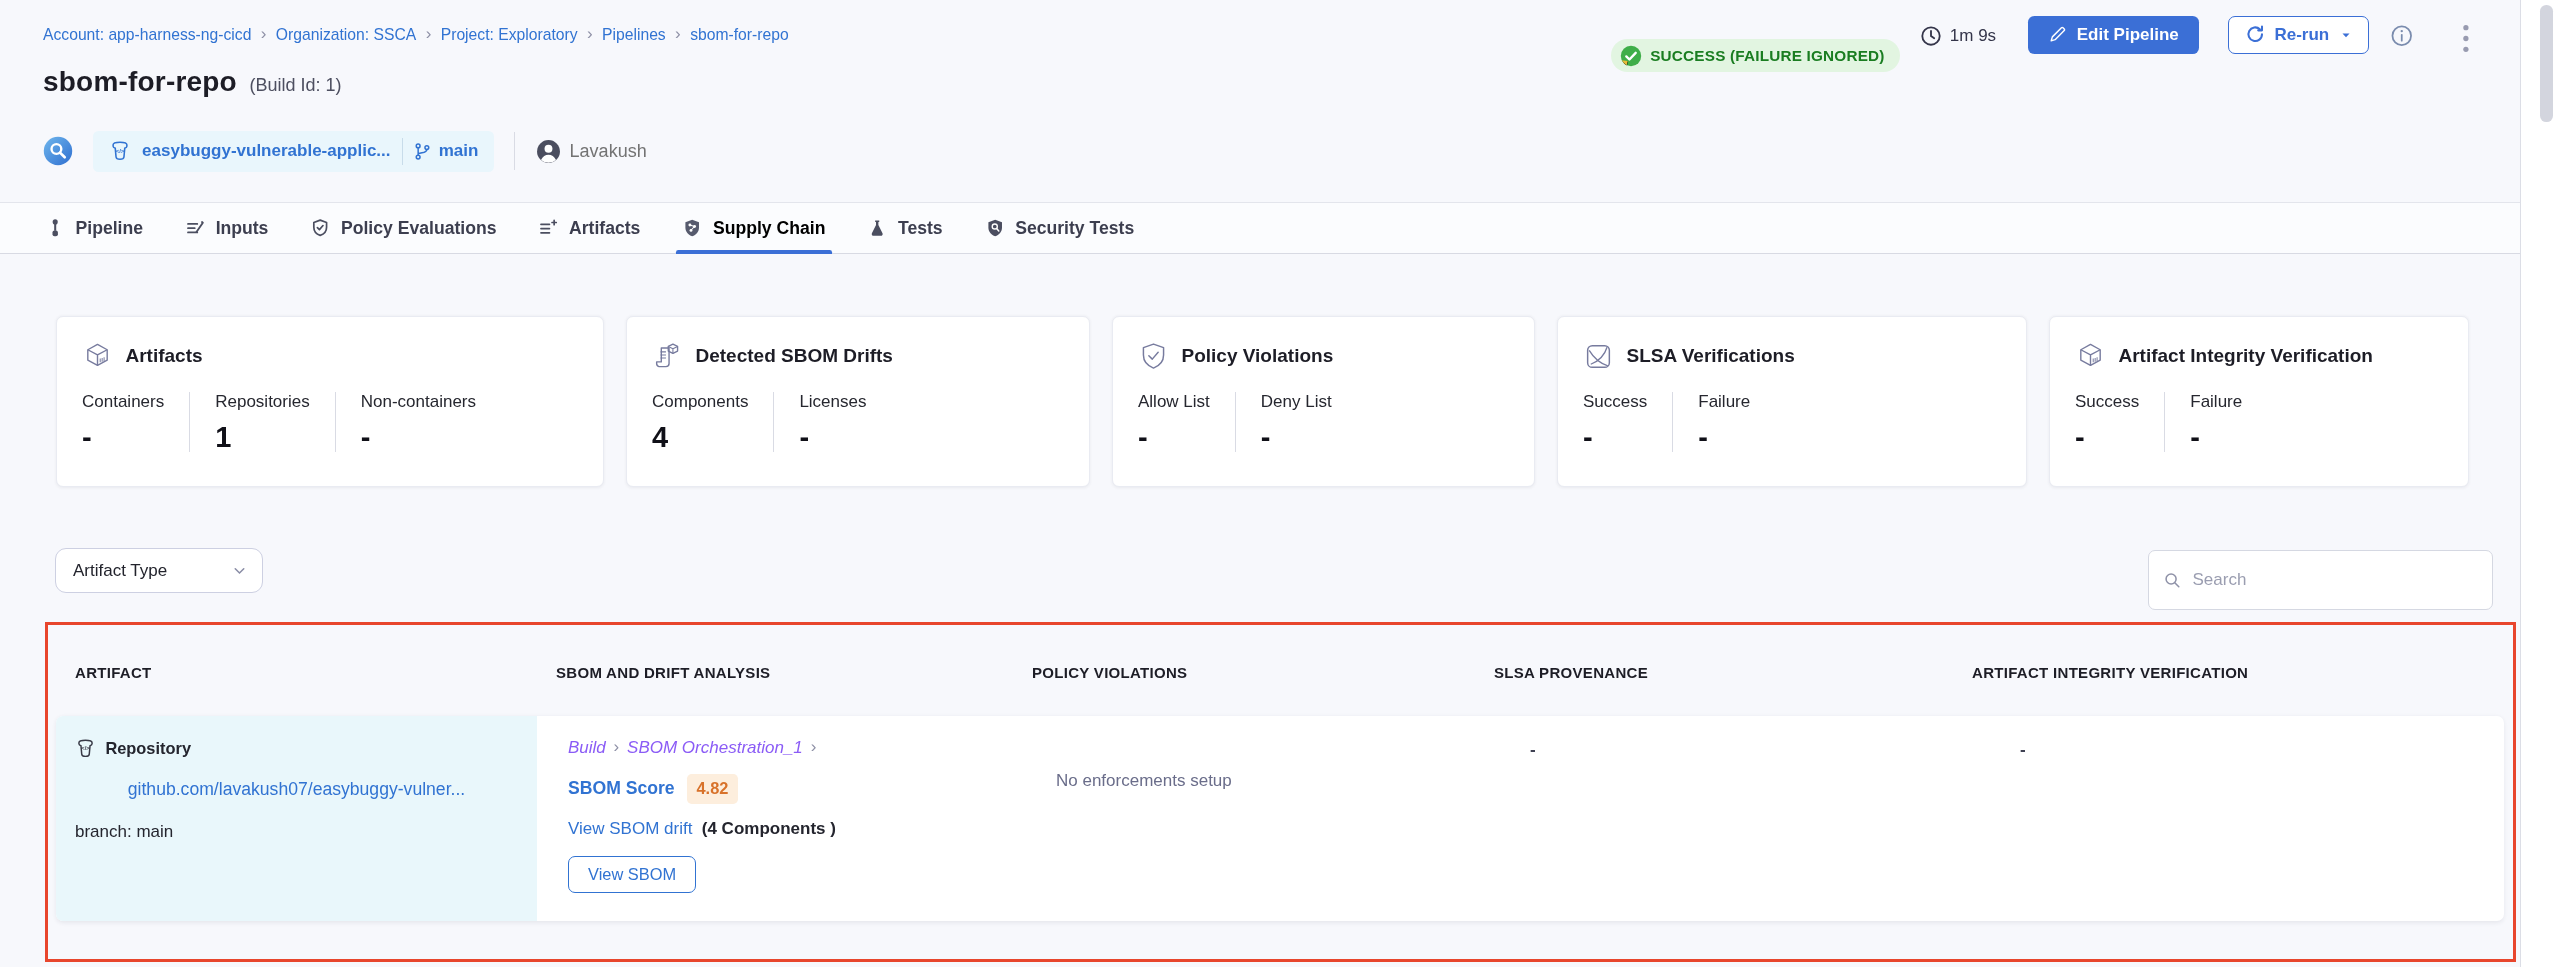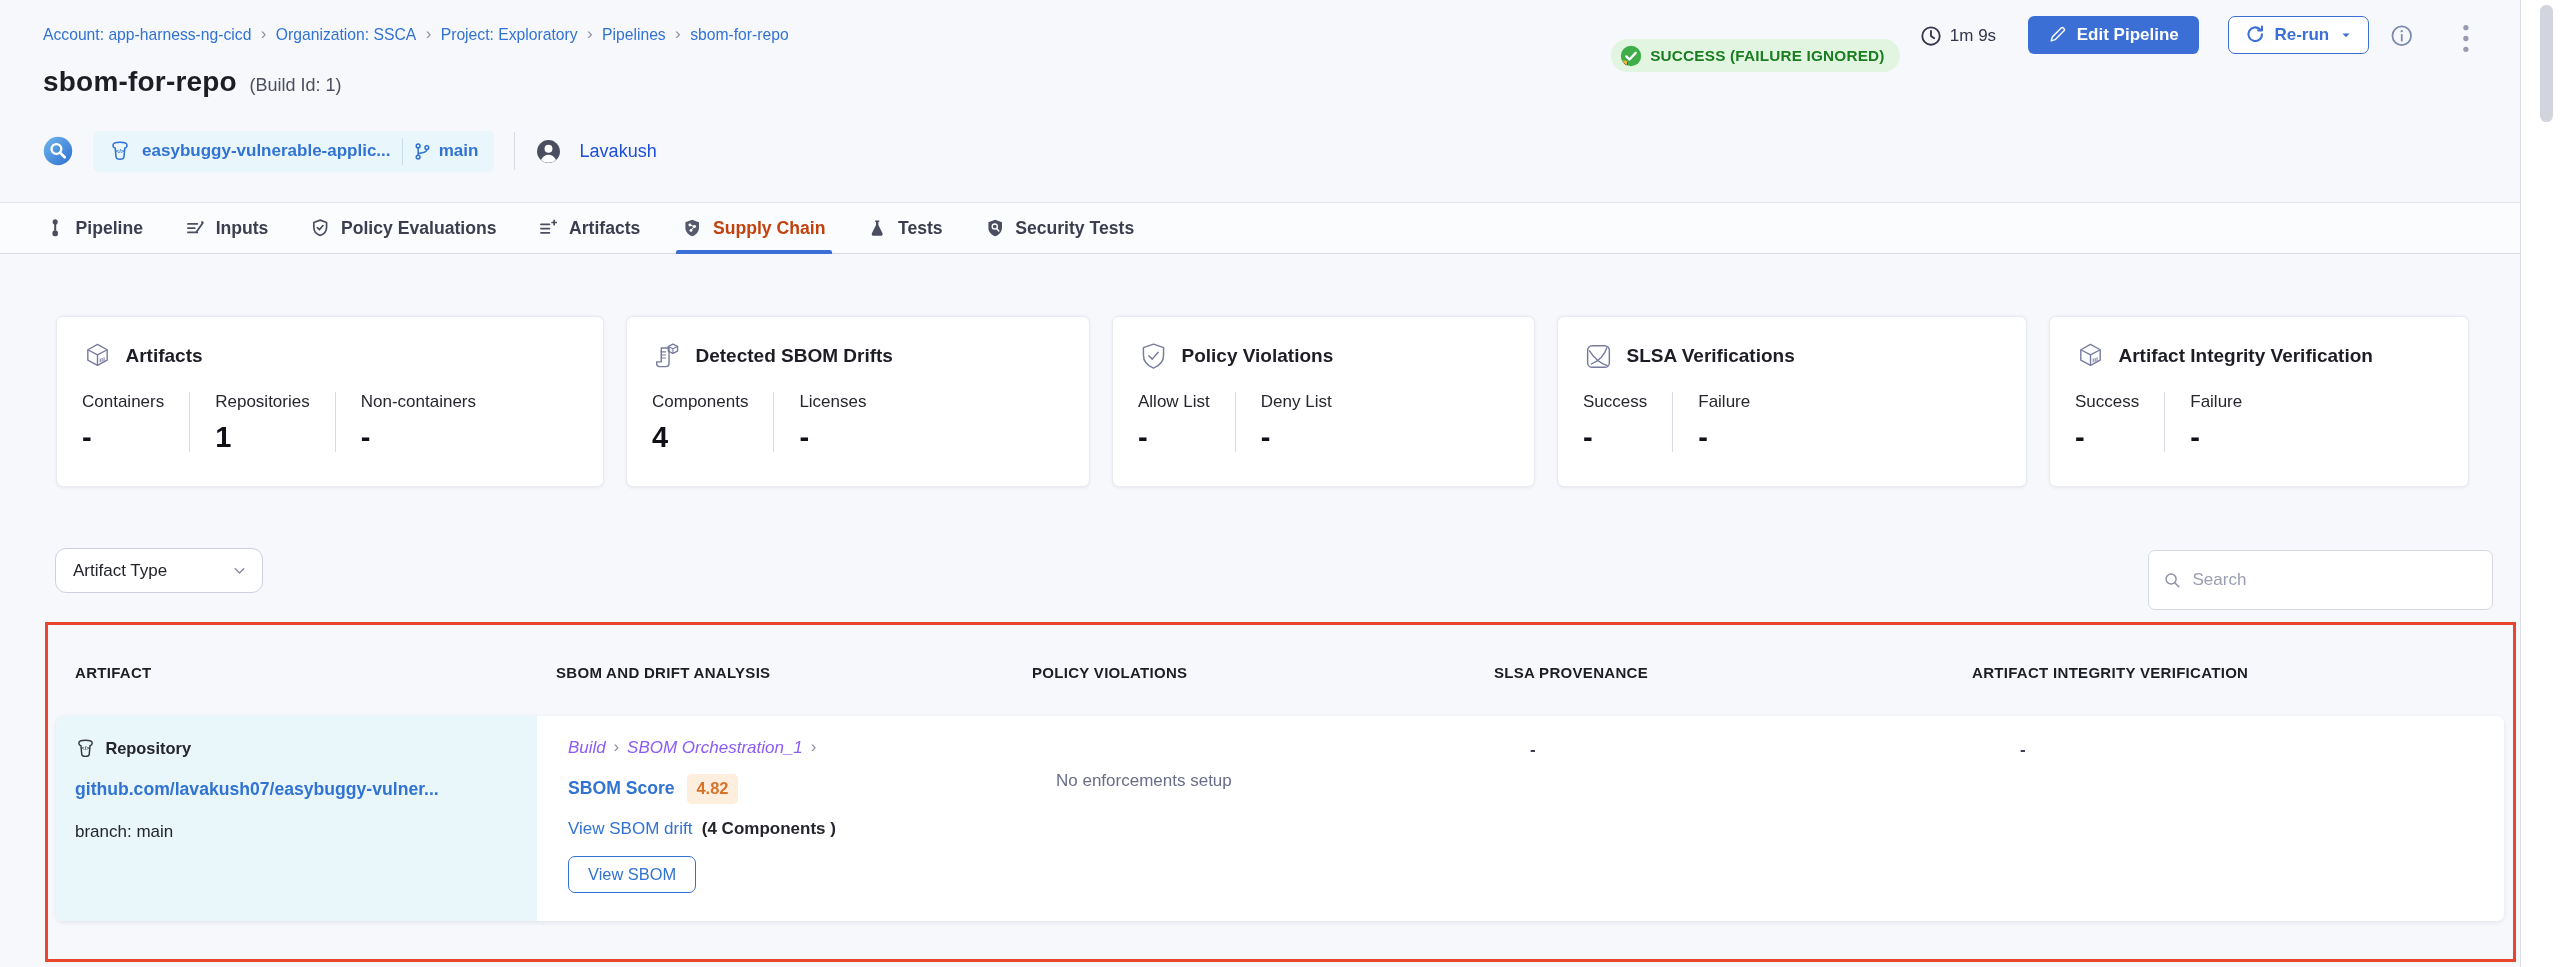--- a/index.html
+++ b/index.html
@@ -32,27 +32,27 @@
   .title-row { position:absolute; left:43px; top:66px; display:flex; align-items:baseline; gap:12.5px; }
   .page-title { font-size:28px; font-weight:bold; color:#1d1d26; letter-spacing:0.2px; }
   .build-id { font-size:18px; color:#4d4f60; }
   .repo-row { position:absolute; left:43px; top:130px; height:42px; display:flex; align-items:center; }
   .module-icon { width:30px; height:30px; }
   .repo-pill { margin-left:20.4px; height:41px; display:flex; align-items:center; gap:11px; background:#e9f6fc; border-radius:5.5px; padding:0 15.7px; cursor:pointer; }
   .repo-pill .repo-name { color:#3173d2; font-size:17px; font-weight:bold; }
   .pill-divider { width:0.8px; height:27px; background:#c8dcea; }
   .branch-wrap { display:flex; align-items:center; gap:6.3px; color:#3173d2; font-size:17px; font-weight:bold; cursor:pointer; }
   .repo-user-divider { width:0.8px; height:38px; background:#d9dbe4; margin:0 20.4px; }
-  .user-wrap { display:flex; align-items:center; gap:19px; color:#1d4ed8; font-size:18px; }
+  .user-wrap { display:flex; align-items:center; gap:9px; color:#737373; font-size:18px; }
 
   
   .tabbar { position:absolute; left:0; top:202px; right:56px; height:52px; background:#fbfcfe;
     border-top:0.8px solid #e3e5ec; border-bottom:0.8px solid #d8dae3; display:flex; align-items:stretch; padding-left:45px; gap:42px; }
   .tab { position:relative; display:flex; align-items:center; gap:10.2px; font-size:17.6px; color:#3c3e4f; font-weight:bold; cursor:pointer; }
-  .tab.active { color:#c2410c; }
+  .tab.active { color:#000000; }
   .tab.active::after { content:""; position:absolute; left:-6.3px; right:-6.3px; bottom:-0.8px; height:3.9px; background:#3b6fd6; border-radius:2.3px 2.3px 0 0; }
 
   
   .cards { position:absolute; left:56px; top:316px; display:flex; gap:22px; }
   .card { background:#fff; border:0.8px solid #e9ebf2; border-radius:7px; box-shadow:0 0.8px 3.1px rgba(40,41,61,.07); padding:23.5px 25px; height:171px; }
   .card-title-row { display:flex; align-items:center; gap:12.5px; }
   .card-title { font-size:19px; font-weight:bold; color:#1d1d26; }
   .metrics { display:flex; margin-top:20.4px; }
   .metric { padding-right:25px; }
   .metric + .metric { border-left:0.8px solid #d9dbe4; padding-left:25px; }
@@ -73,21 +73,21 @@
   .highlight-box { position:absolute; left:45px; top:622px; width:2471px; height:340px; border:3.1px solid #e8462d; pointer-events:none; }
 
   
   .table-head { position:absolute; left:56px; top:664px; width:2448px; display:grid; grid-template-columns:481px 476px 462px 478px 551px; }
   .table-head span { padding-left:19px; font-size:15px; font-weight:bold; letter-spacing:0.3px; color:#1d1d26; }
   .table-row { position:absolute; left:56px; top:716px; width:2448px; height:205px; background:#fff; border-radius:7px;
     box-shadow:0 1.6px 4.7px rgba(40,41,61,.08); display:grid; grid-template-columns:481px 476px 462px 478px 551px;gap:12px; }
   .cell { padding:22px 19px; }
   .cell-artifact { background:#e9f7fb; border-radius:7px 0 0 7px; }
   .artifact-type-row { display:flex; align-items:center; gap:9.4px; color:#24252e; font-size:16.4px; font-weight:bold; }
-  .artifact-link { display:block; margin-top:20.4px; font-size:17.6px; font-weight:bold; color:#3173d2; text-decoration:none; cursor:pointer; }
+  .artifact-link { display:block; margin-top:20.4px; font-size:17.6px; font-weight:normal; color:#3173d2; text-decoration:none; cursor:pointer;text-align:center; }
   .artifact-branch { margin-top:22px; font-size:17px; color:#24252e; }
   .sbom-path { display:flex; align-items:center; gap:7.8px; font-size:17px; }
   .sbom-path a { color:#8b5cf6; text-decoration:none; cursor:pointer;font-style:italic; }
   .score-row { margin-top:15.7px; display:flex; align-items:center; gap:12.5px; }
   .score-label { color:#3173d2; font-size:17.6px; font-weight:bold; cursor:pointer; }
   .score-badge { background:#fdeedd; color:#d8722a; font-weight:bold; font-size:16.4px; border-radius:4.7px; padding:5.5px 9.4px; }
   .drift-row { margin-top:15.7px; display:flex; align-items:center; gap:9.4px; font-size:17px; }
   .drift-row a { color:#3173d2; text-decoration:none; cursor:pointer; }
   .drift-info { color:#24252e; font-weight:bold; }
   .view-sbom-btn { margin-top:17px; display:inline-block; background:#fff; border:1.6px solid #3173d2; color:#3173d2;

